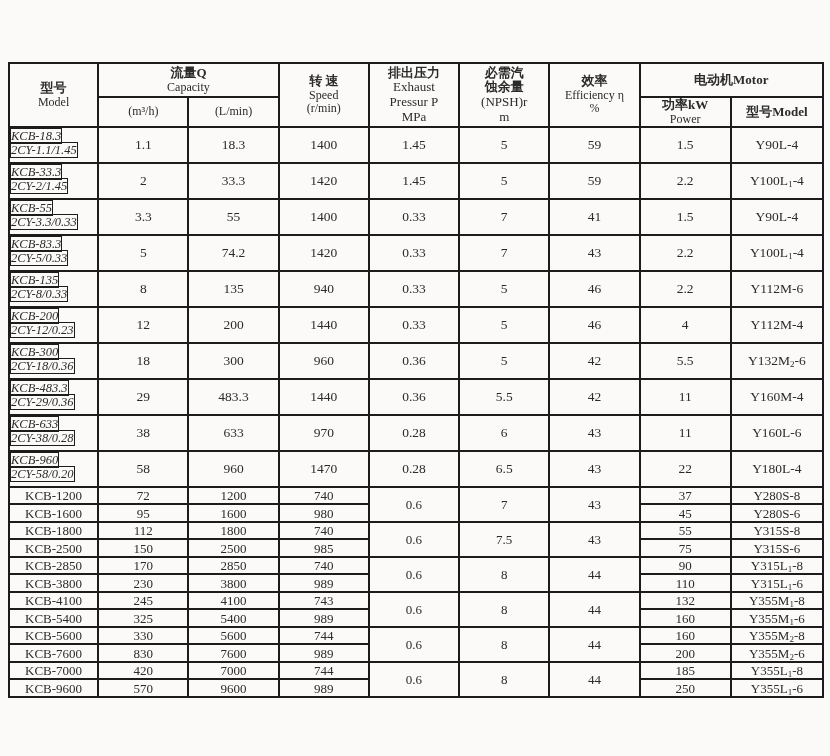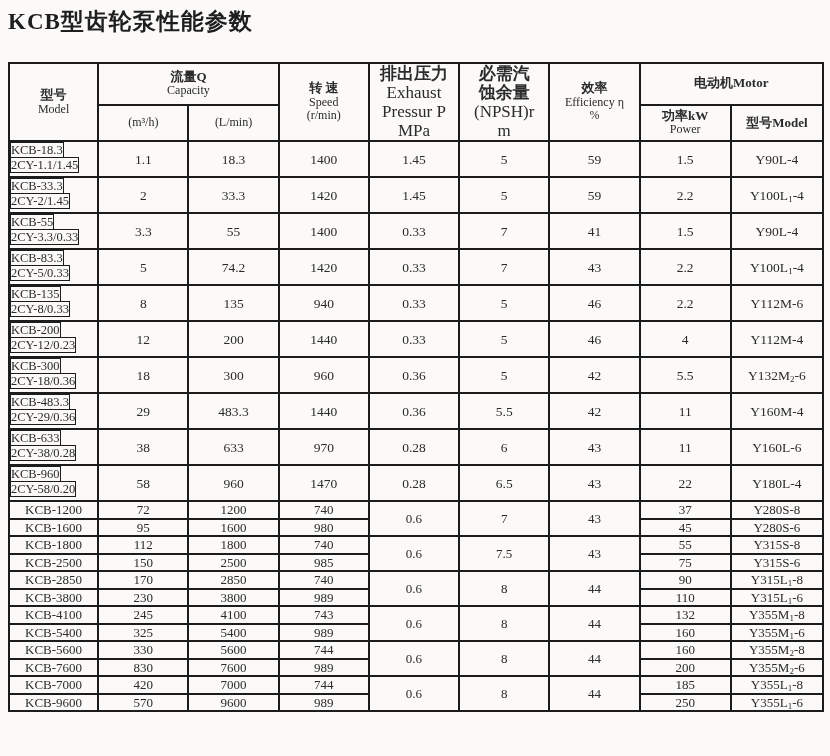--- a/index.html
+++ b/index.html
@@ -23,44 +23,43 @@
     border:2px solid #1c1c1c;
     text-align:center;vertical-align:middle;
     padding:0;font-weight:normal;
     font-size:13.5px;line-height:1.12;
     overflow:hidden;
   }
   .spec thead tr.h1{height:34px;}
   .spec thead tr.h2{height:25px;}
   .zh{display:block;font-weight:bold;font-size:13px;}
   .en{display:block;font-size:12px;}
-  .sm{font-size:17px;}
+  .sm{font-size:13px;}
   tr.dbl{height:36px;}
   tr.sgl{height:17.5px;}
   tr.sgl td{font-size:13px;line-height:1;}
   td.mcell{
-    text-align:left;vertical-align:top;padding:0;
+    text-align:left;vertical-align:top;padding:0;font-style:italic;
   }
   .mbox{
     display:table;
     border:1.5px solid #1c1c1c;
     padding:0 3px;
     margin:0 0 0 0;
     font-size:12.5px;line-height:14px;
     white-space:nowrap;
   }
   .mbox + .mbox{margin-top:-1.5px;}
   td.mcell-s{text-align:left;padding-left:15px;font-size:13.5px;}
   sub{font-size:9px;vertical-align:-2px;line-height:0;}
 </style>
 </head>
 <body>
 
 <div class="page">
-  <h1 class="title">KCB型齿轮泵性能参数</h1>
 
   <table class="spec">
     <colgroup>
       <col style="width:89px">
         <col style="width:90px">
         <col style="width:90px">
       <col style="width:90px">
         <col style="width:90px">
         <col style="width:90px">
       <col style="width:90px">

